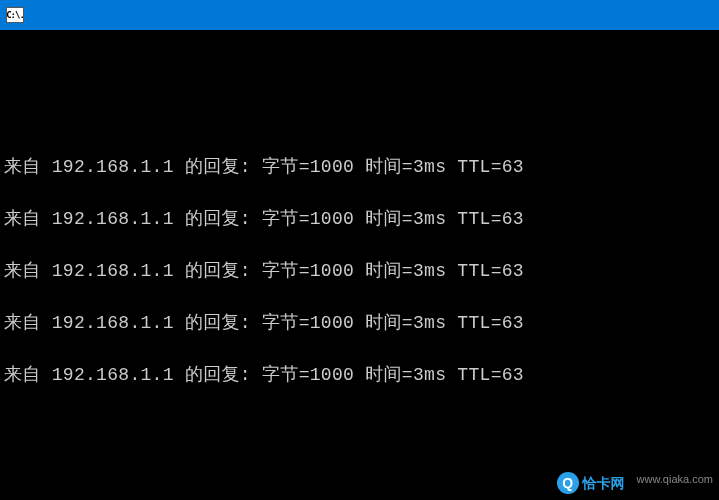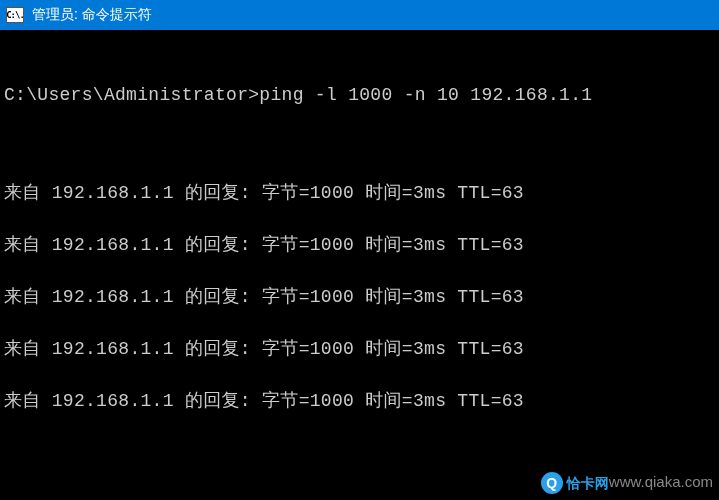--- a/index.html
+++ b/index.html
@@ -83,40 +83,40 @@
     font-size: 14px;
     font-weight: bold;
   }
   .wm-text1 {
     color: #2aa0e8;
     font-size: 14px;
     font-weight: bold;
   }
   .wm-text2 {
     color: #888;
-    font-size: 15px;
+    font-size: 11px;
     margin-top: -2px;
+    padding-left: 12px;
   }
   .wm-stack {
     display: flex;
     line-height: 1;
   }
 </style>
 </head>
 <body>
 
 <div class="window">
 
   <div class="titlebar">
     <div class="cmd-icon">C:\.</div>
-    <div class="title-text">管理员: 命令提示符</div>
   </div>
 
   <div class="terminal">
-<span class="blank"></span><span class="line">C:\Users\Administrator&gt;ping -l 1000 -n 10 192.168.1.1</span>
+<span class="blank"></span>
 <span class="blank"></span>
 <span class="line">来自 192.168.1.1 的回复: 字节=1000 时间=3ms TTL=63</span>
 <span class="line">来自 192.168.1.1 的回复: 字节=1000 时间=3ms TTL=63</span>
 <span class="line">来自 192.168.1.1 的回复: 字节=1000 时间=3ms TTL=63</span>
 <span class="line">来自 192.168.1.1 的回复: 字节=1000 时间=3ms TTL=63</span>
 <span class="line">来自 192.168.1.1 的回复: 字节=1000 时间=3ms TTL=63</span>
 
 
 
 

